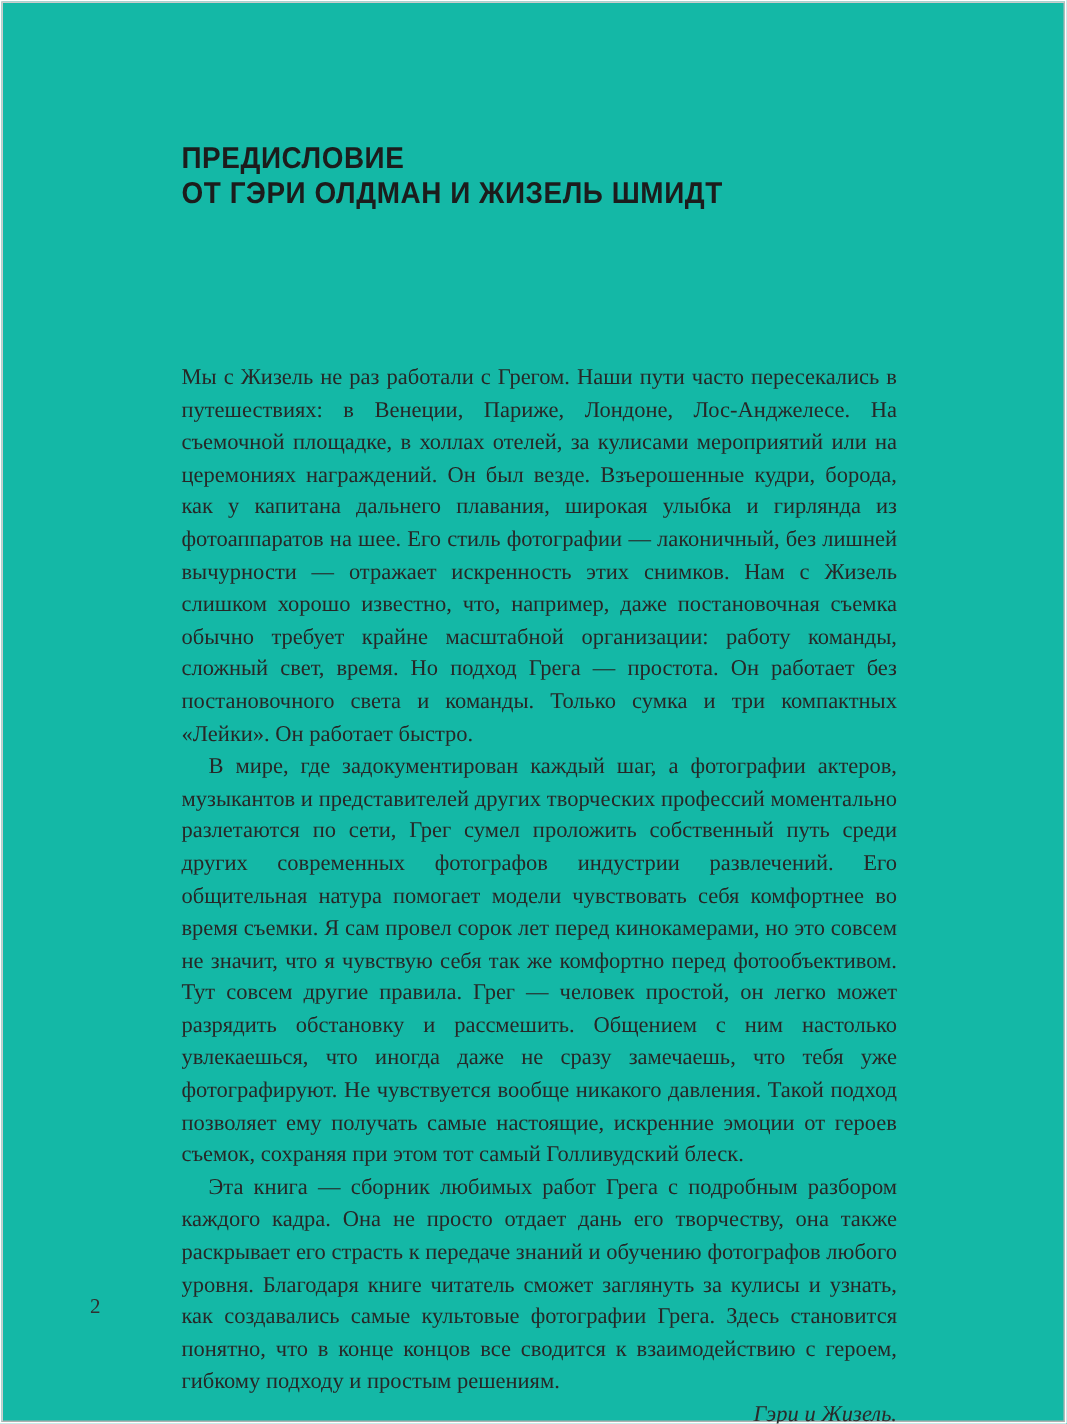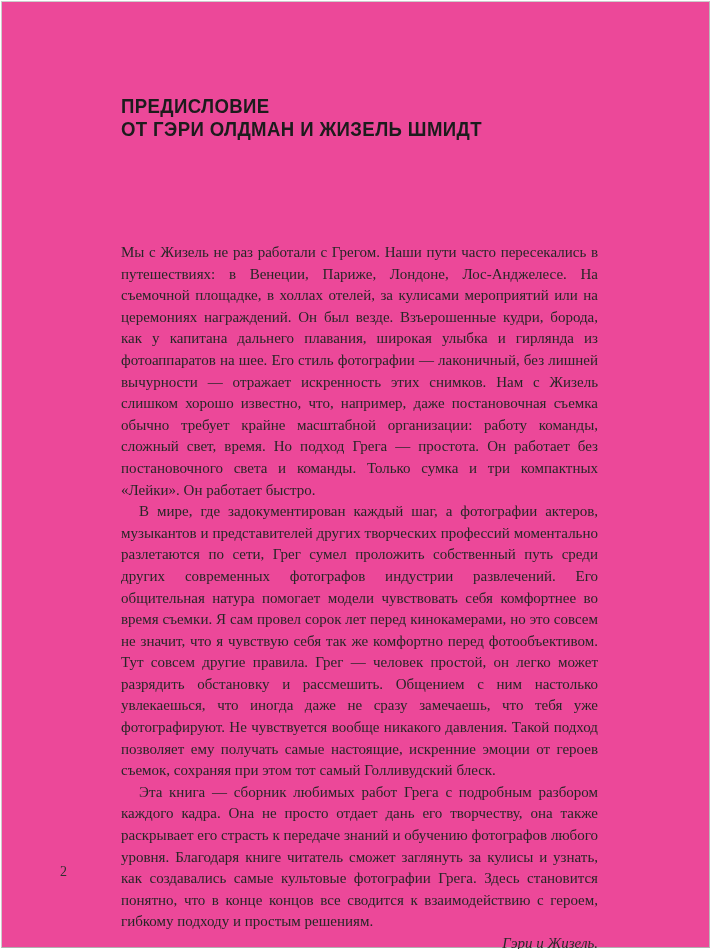--- a/index.html
+++ b/index.html
@@ -8,21 +8,21 @@
       width: 711px;
       height: 949px;
       font-family: "Liberation Serif", serif;
       overflow: hidden;
     }
     .sheet {
       position: relative;
       width: 709px;
       height: 947px;
       margin: 1px;
-      background: #ec4899;
+      background: #14b8a6;
       border-top: 1px solid #cccccc;
       border-left: 1px solid #cccccc;
       border-right: 1px solid #b9b9b9;
       border-bottom: 1px solid #b0b0b0;
     }
     .chapter-title {
       position: absolute;
       left: 119px;
       top: 93px;
       font-family: "Liberation Sans", sans-serif;

